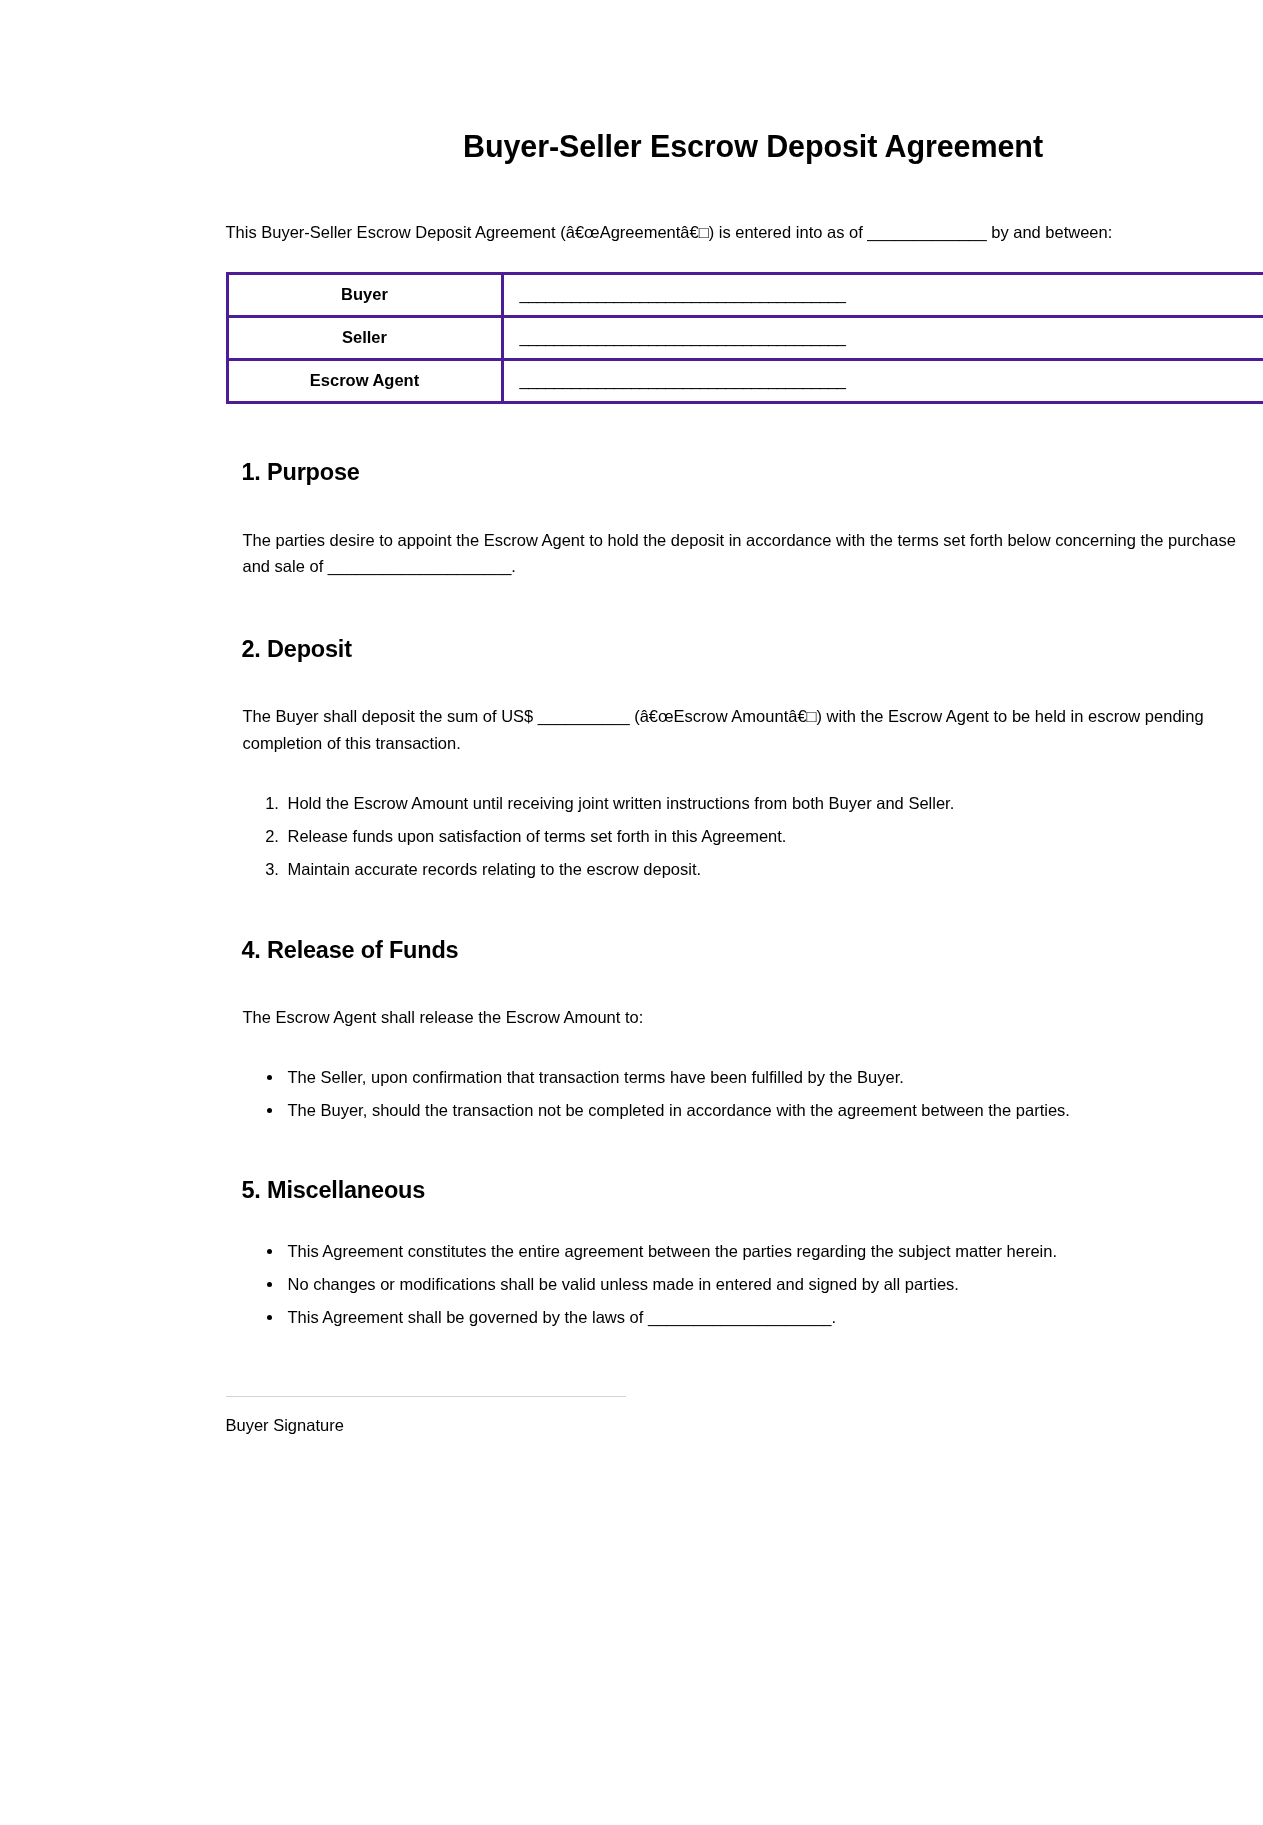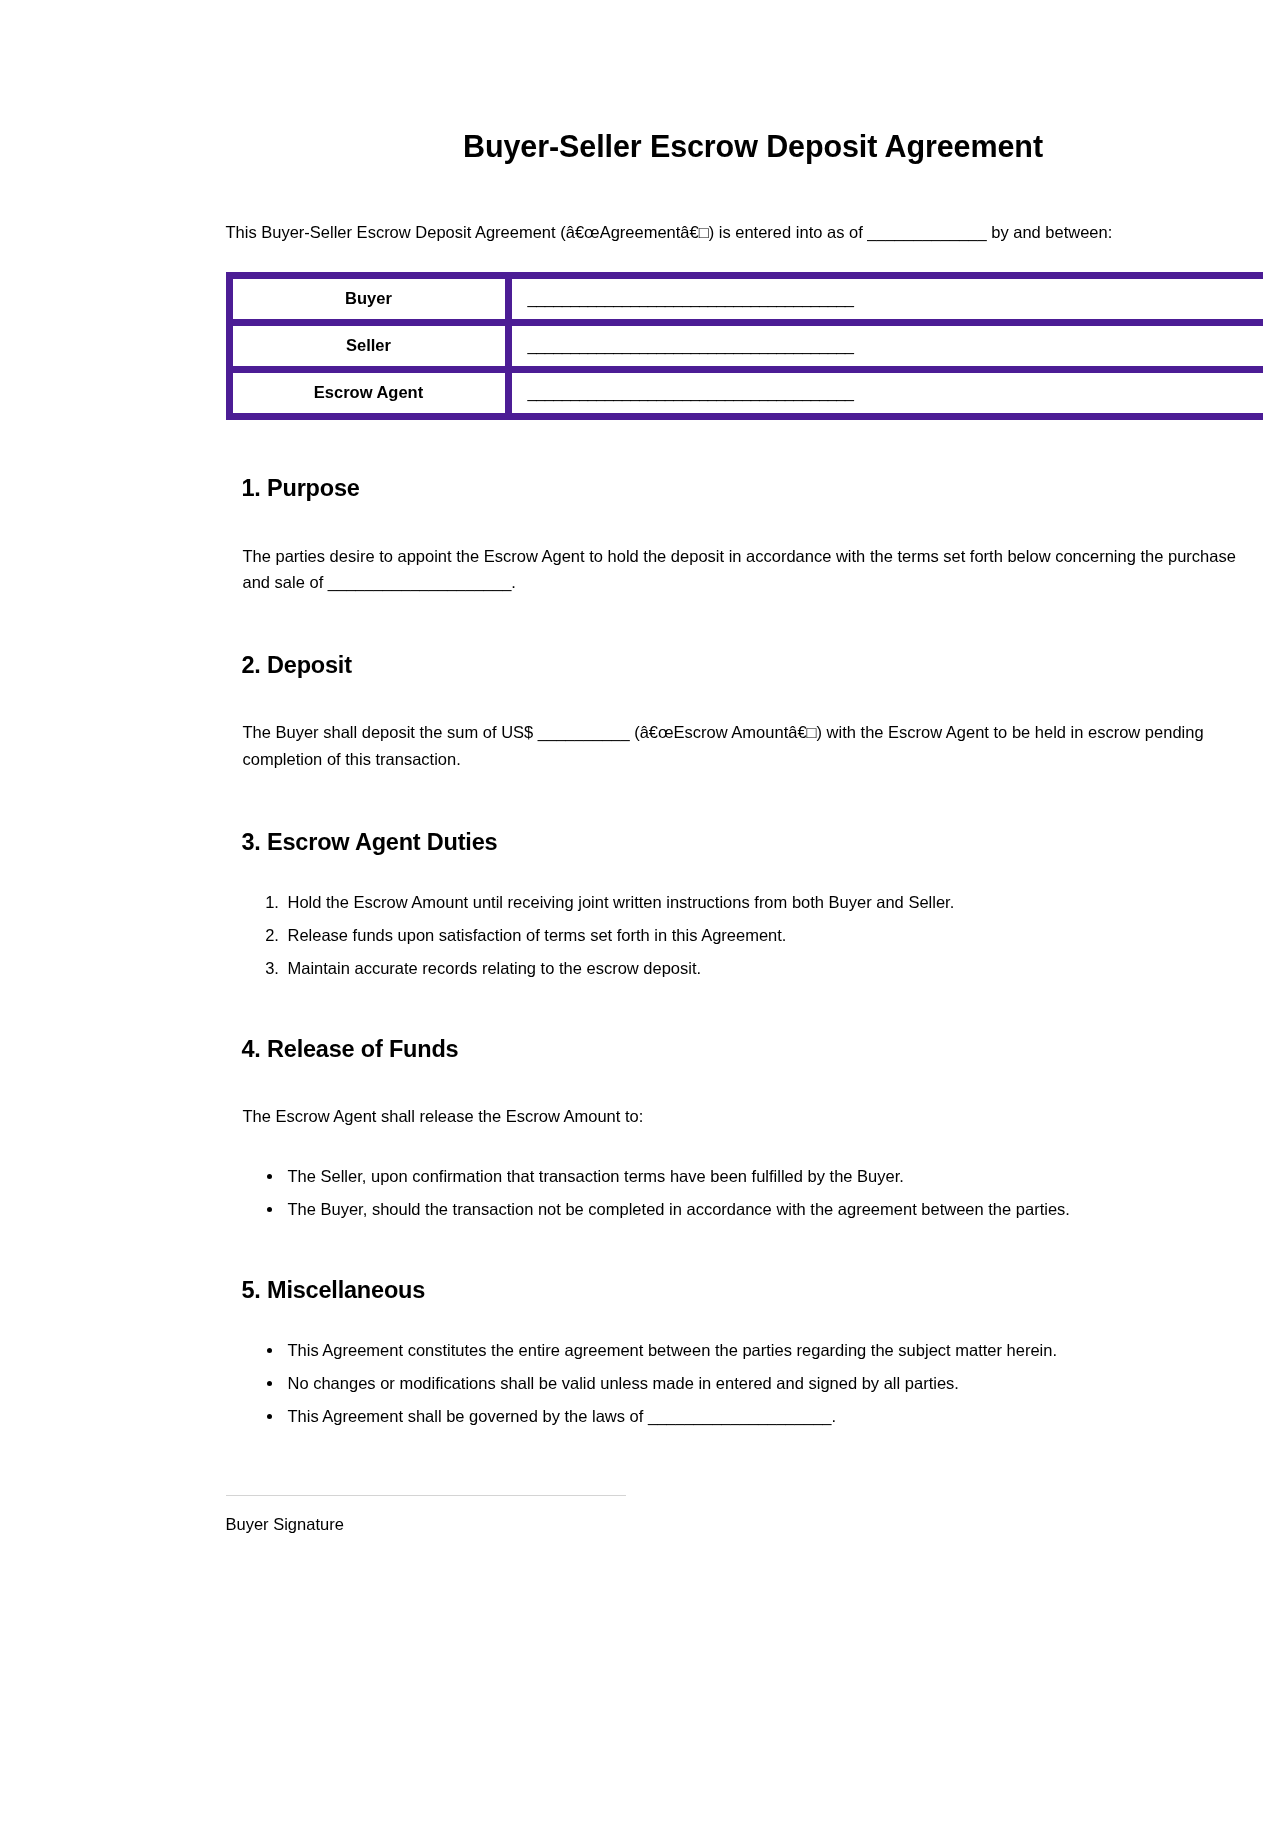--- a/index.html
+++ b/index.html
@@ -46,21 +46,21 @@
     line-height: 1.55;
   }
   
   .party-table {
     margin-top: 27px;
     border-collapse: collapse;
     width: 1055px;
     table-layout: fixed;
   }
   .party-table td {
-    border: 7px solid #4c1d95;
+    border: 3px solid #4c1d95;
     padding: 9px 10px 10px;
     font-size: 16.5px;
     vertical-align: middle;
     height: 21px;
   }
   .party-table td.label-cell {
     width: 252px;
     text-align: center;
     font-weight: bold;
   }
@@ -161,21 +161,20 @@
         </tr>
       </tbody>
     </table>
 
     <h2 class="section-heading">1. Purpose</h2>
     <p class="body-text">The parties desire to appoint the Escrow Agent to hold the deposit in accordance with the terms set forth below concerning the purchase and sale of ____________________.</p>
 
     <h2 class="section-heading">2. Deposit</h2>
     <p class="body-text">The Buyer shall deposit the sum of US$ __________ (â€œEscrow Amountâ€□) with the Escrow Agent to be held in escrow pending completion of this transaction.</p>
 
-    <h2 class="section-heading">3. Escrow Agent Duties</h2>
     <ol class="duties-list">
       <li>Hold the Escrow Amount until receiving joint written instructions from both Buyer and Seller.</li>
       <li>Release funds upon satisfaction of terms set forth in this Agreement.</li>
       <li>Maintain accurate records relating to the escrow deposit.</li>
     </ol>
 
     <h2 class="section-heading">4. Release of Funds</h2>
     <p class="body-text">The Escrow Agent shall release the Escrow Amount to:</p>
     <ul class="bullet-list">
       <li>The Seller, upon confirmation that transaction terms have been fulfilled by the Buyer.</li>

